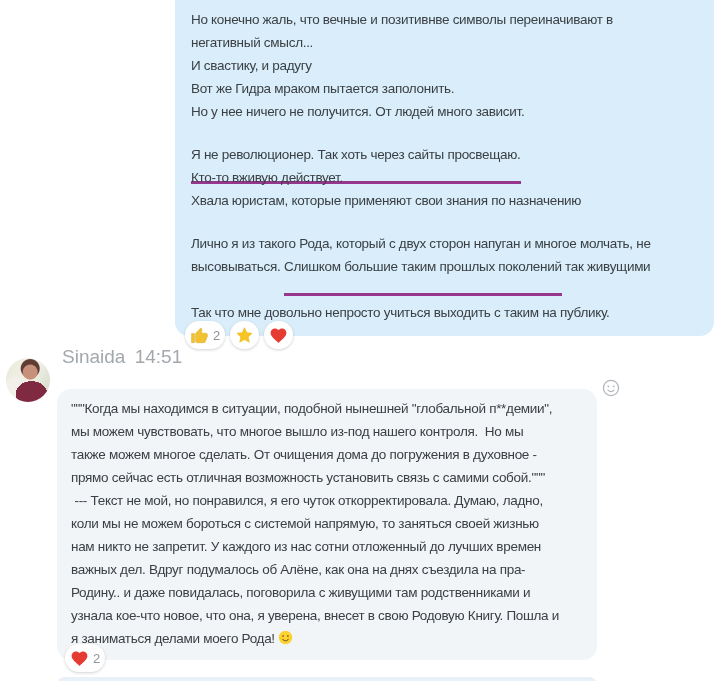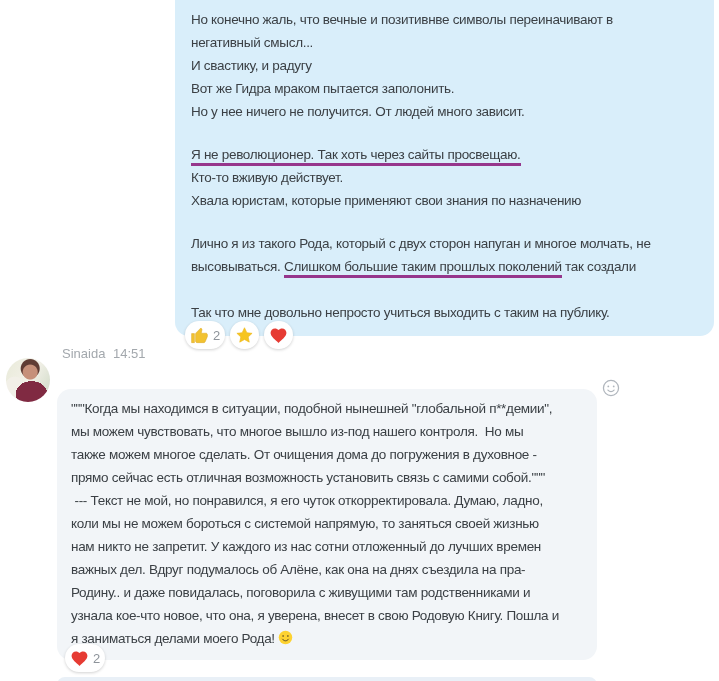--- a/index.html
+++ b/index.html
@@ -5,41 +5,41 @@
   html,body{margin:0;padding:0;background:#fff;}
   .canvas{
     position:relative;width:719px;height:681px;background:#ffffff;overflow:hidden;
     font-family:"Liberation Sans","DejaVu Sans",sans-serif;color:#3b4045;
   }
   .bubble{position:absolute;box-sizing:border-box;border-radius:14px;}
   .bubble.out{left:175px;top:-20px;width:539px;background:var(--outgoing-bubble,#d9eefa);padding:28px 16px 12px;}
   .bubble.in{left:57px;top:389px;width:540px;background:var(--incoming-bubble,#f2f5f8);padding:8px 14px 10px;}
   .msg{font-size:13.5px;line-height:23px;letter-spacing:-0.3px;white-space:pre-wrap;color:#3b4045;}
   .para + .para{margin-top:20px;}
-  .u{border-bottom:3px solid var(--underline,#96368c);padding-bottom:1px;}
+  .u{border-bottom:3px solid var(--underline,#96368c);padding-bottom:19px;}
   .reactions{position:absolute;display:flex;gap:5px;align-items:center;z-index:3;}
   .reactions.out-r{left:185px;top:321px;}
   .reactions.in-r{left:65px;top:644px;}
   .badge{
     height:28px;min-width:28px;background:#fff;border-radius:14px;
     display:flex;align-items:center;justify-content:center;
     box-shadow:0 1px 3px rgba(0,0,0,.18);padding:0 5px;box-sizing:border-box;
   }
   .badge svg{width:19px;height:19px;display:block;}
   .badge .cnt{font-size:13px;color:#8d939a;margin-left:4px;letter-spacing:0;}
   .avatar{
     position:absolute;left:6px;top:358px;width:44px;height:44px;border-radius:50%;overflow:hidden;
     background:
       radial-gradient(circle at 55% 32%, #c6907a 0 7px, transparent 8px),
       radial-gradient(circle at 55% 24%, #5f3c34 0 9px, transparent 10px),
       radial-gradient(ellipse 16px 13px at 58% 82%, #802a42 0 99%, transparent 100%),
       radial-gradient(circle at 20% 64%, #f2f0e8 0 9px, transparent 10px),
       linear-gradient(120deg,#e8ead9 0%,#f3f1e8 50%,#ccd8c4 100%);
   }
-  .author-row{position:absolute;left:62px;top:346px;font-size:13px;color:#a3a8ad;letter-spacing:0;}
+  .author-row{position:absolute;left:62px;top:346px;font-size:19px;color:#a3a8ad;letter-spacing:0;}
   .author-row .time{margin-left:4px;}
   .picker{position:absolute;left:602px;top:379px;width:18px;height:18px;cursor:pointer;}
   .picker svg{width:18px;height:18px;display:block;}
   .emoji-inline{display:inline-block;width:15px;height:15px;vertical-align:-2px;margin-left:3px;}
   .emoji-inline svg{width:15px;height:15px;display:block;}
   .peek{
     position:absolute;left:57px;top:677px;width:540px;height:8px;
     border-radius:8px 8px 0 0;background:#e9f0f7;
   }
 </style>
@@ -51,21 +51,21 @@
   <div class="bubble out">
     <div class="msg para"><span>Но конечно жаль, что вечные и позитивнве символы переиначивают в
 негативный смысл...
 И свастику, и радугу
 Вот же Гидра мраком пытается заполонить.
 Но у нее ничего не получится. От людей много зависит.</span></div>
     <div class="msg para"><span class="u">Я не революционер. Так хоть через сайты просвещаю.</span><span>
 Кто-то вживую действует.
 Хвала юристам, которые применяют свои знания по назначению</span></div>
     <div class="msg para"><span>Лично я из такого Рода, который с двух сторон напуган и многое молчать, не
-высовываться. </span><span class="u">Слишком большие таким прошлых поколений</span><span> так создали
+высовываться. </span><span class="u">Слишком большие таким прошлых поколений</span><span> так живущими
 </span><span>
 Так что мне довольно непросто учиться выходить с таким на публику.</span></div>
   </div>
 
   <div class="reactions out-r">
       <div class="badge">
         <svg viewBox="0 0 24 24">
           <path fill="#f2c230" stroke="#d9a31f" stroke-width="0.6" d="M2 21h3.6V9.6H2V21zM22 11c0-1-.8-1.9-1.9-1.9h-5.9l.9-4.3.03-.3c0-.4-.16-.75-.42-1L13.7 2.5 7.6 8.7c-.36.34-.57.82-.57 1.34v9.1c0 1 .86 1.86 1.9 1.86h8.5c.78 0 1.45-.47 1.74-1.15l2.7-6.3c.08-.2.13-.44.13-.68V11z"></path>
         </svg>
         <span class="cnt">2</span>

